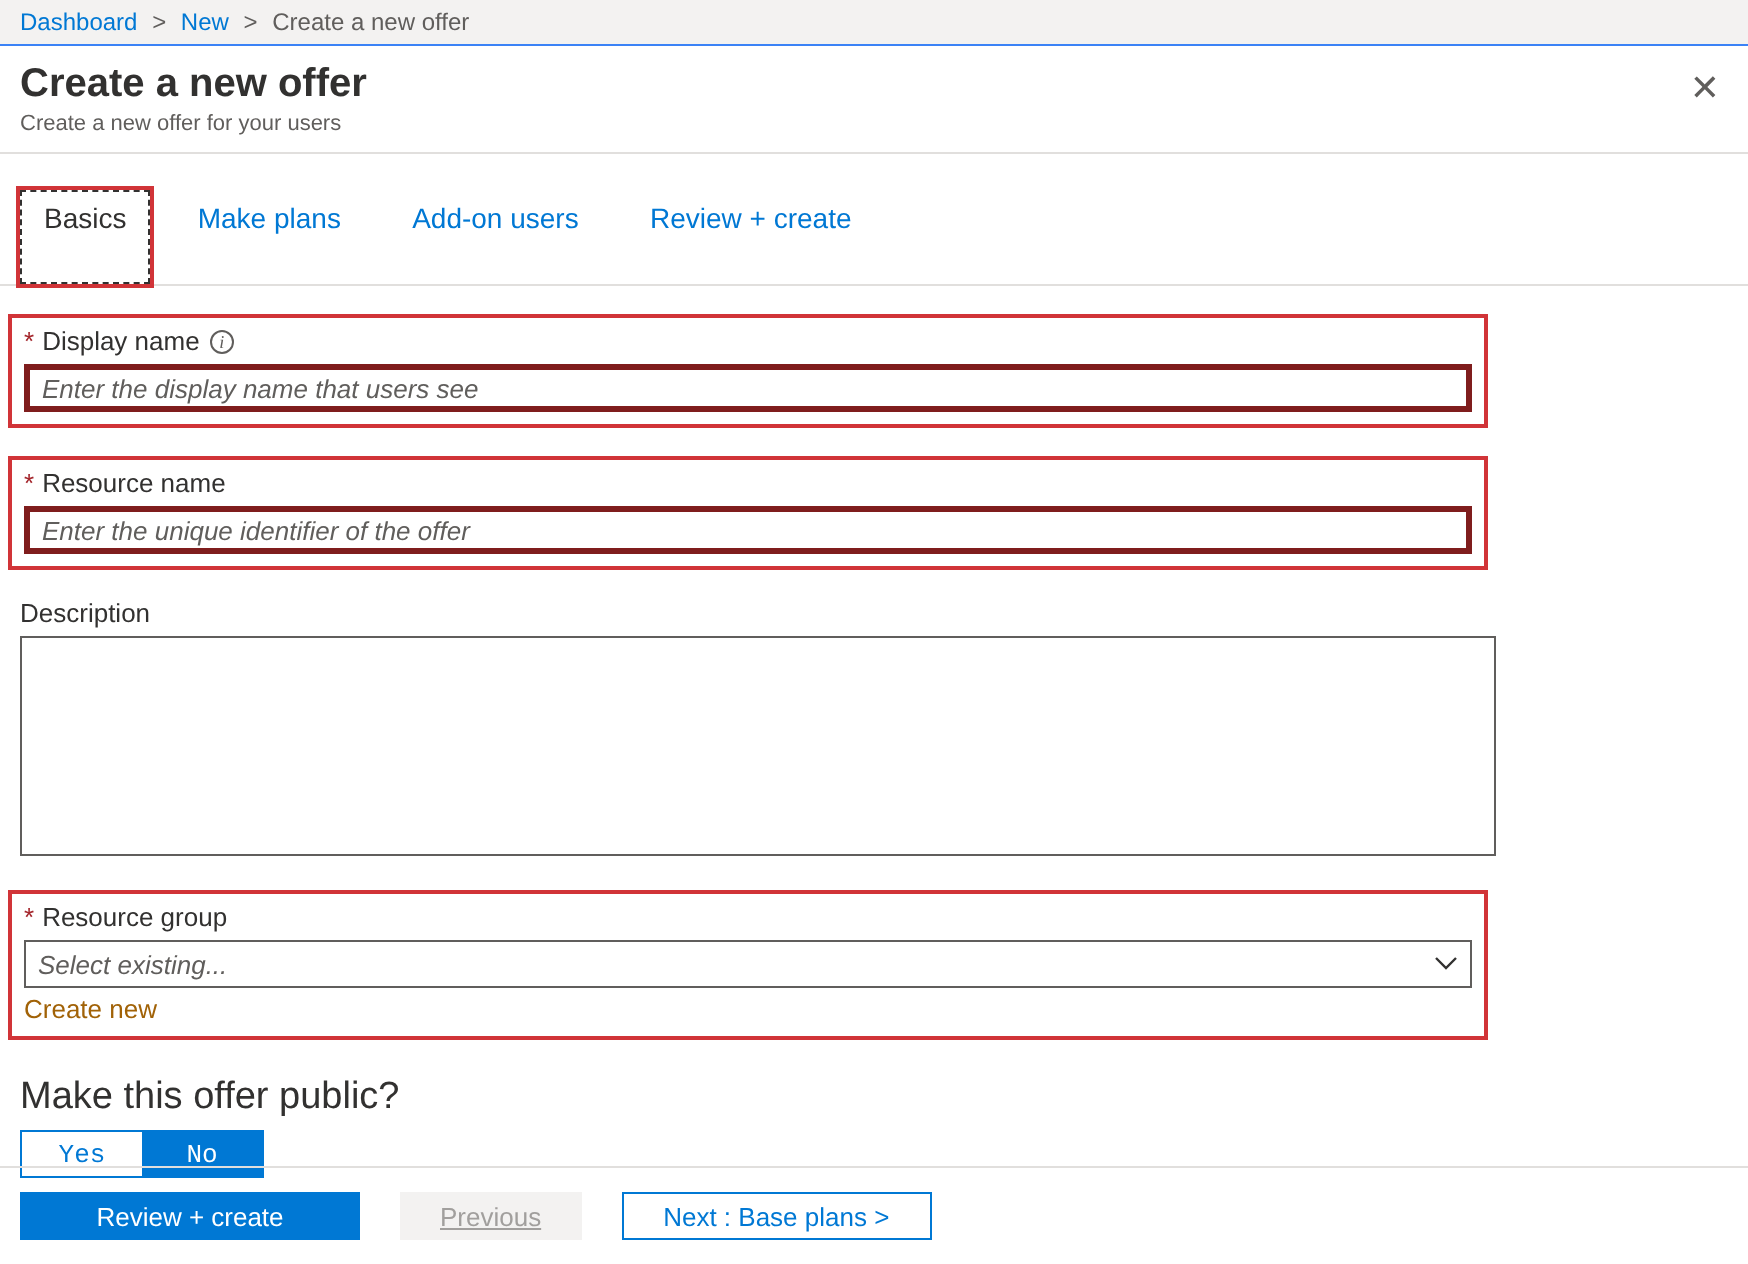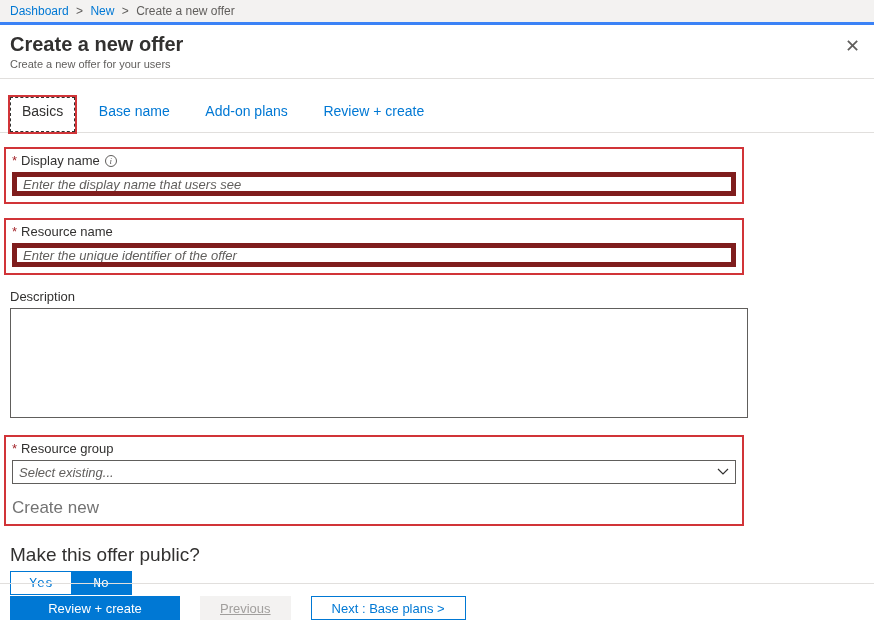--- a/index.html
+++ b/index.html
@@ -8,21 +8,21 @@
       font-size: 13px;
       color: #323130;
       background: #fff;
       width: 874px;
       height: 632px;
       overflow: hidden;
       position: relative;
     }
     .breadcrumb {
       background: #f3f2f1;
-      border-bottom: 3px solid #3b82f6;
+      border-bottom: 1px solid #3b82f6;
       padding: 4px 10px;
       font-size: 12px;
       color: #0078d4;
     }
     .breadcrumb .crumb { color: #0078d4; cursor: pointer; }
     .breadcrumb .sep { color: #605e5c; margin: 0 4px; }
     .breadcrumb .current { color: #605e5c; }
     .header {
       padding: 8px 10px 8px 10px;
       border-bottom: 1px solid #e1dfdd;
@@ -51,21 +51,21 @@
       font-size: 14px;
       color: #0078d4;
       cursor: pointer;
       margin-right: 8px;
     }
     .tabs .tab.active {
       color: #323130;
       border: 1px dashed #323130;
       outline: 2px solid #d13438;
       outline-offset: 0px;
-      padding: 5px 11px 12px 11px;
+      padding: 5px 11px 24px 11px;
     }
     .form-area {
       padding: 14px 10px 10px 10px;
     }
     .field-block {
       margin-bottom: 14px;
       position: relative;
     }
     .field-block.highlighted {
       border: 2px solid #d13438;
@@ -91,21 +91,21 @@
       align-items: center;
       justify-content: center;
       margin-left: 5px;
       color: #605e5c;
       font-style: italic;
       font-family: serif;
     }
     .text-input {
       width: 100%;
       height: 24px;
-      border: 5px solid #7f1d1d;
+      border: 3px solid #7f1d1d;
       padding: 2px 6px;
       font-size: 13px;
       font-style: italic;
       color: #605e5c;
       font-family: inherit;
     }
     .text-input::placeholder { color: #605e5c; font-style: italic; }
     .textarea-input {
       width: 100%;
       height: 110px;
@@ -131,24 +131,24 @@
       align-items: center;
       justify-content: space-between;
       cursor: pointer;
       background: #fff;
     }
     .chevron {
       font-size: 12px;
       color: #323130;
     }
     .link-text {
-      color: #737373;
-      font-size: 17px;
-      cursor: pointer;
-      margin-top: 14px;
+      color: #a16207;
+      font-size: 13px;
+      cursor: pointer;
+      margin-top: 3px;
       display: inline-block;
     }
     .public-section { margin-top: 18px; }
     .public-label { font-size: 19px; margin-bottom: 5px; }
     .toggle-group {
       display: inline-flex;
       border: 1px solid #0078d4;
     }
     .toggle-btn {
       width: 60px;
@@ -220,22 +220,22 @@
 <div class="header">
   <h1>Create a new offer</h1>
   <div class="subtitle">Create a new offer for your users</div>
   <button class="close-btn">
     <span>✕</span>
   </button>
 </div>
 
 <div class="tabs">
   <span class="tab active">Basics</span>
-  <span class="tab">Base name</span>
-  <span class="tab">Add-on plans</span>
+  <span class="tab">Make plans</span>
+  <span class="tab">Add-on users</span>
   <span class="tab">Review + create</span>
 </div>
 
 <div class="form-area">
 
   <div class="field-block highlighted">
     <div class="field-label">
       <span class="req-star">*</span>
       <span>Display name</span>
       <span class="info-icon">i</span>

